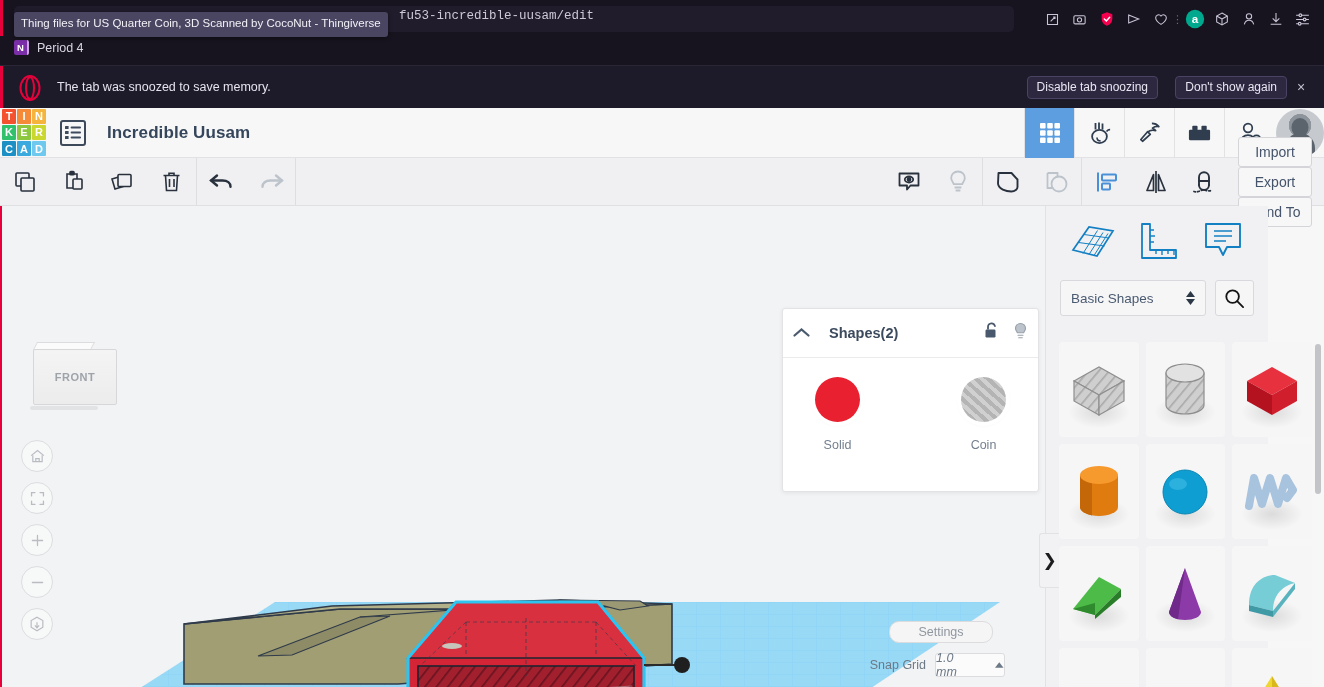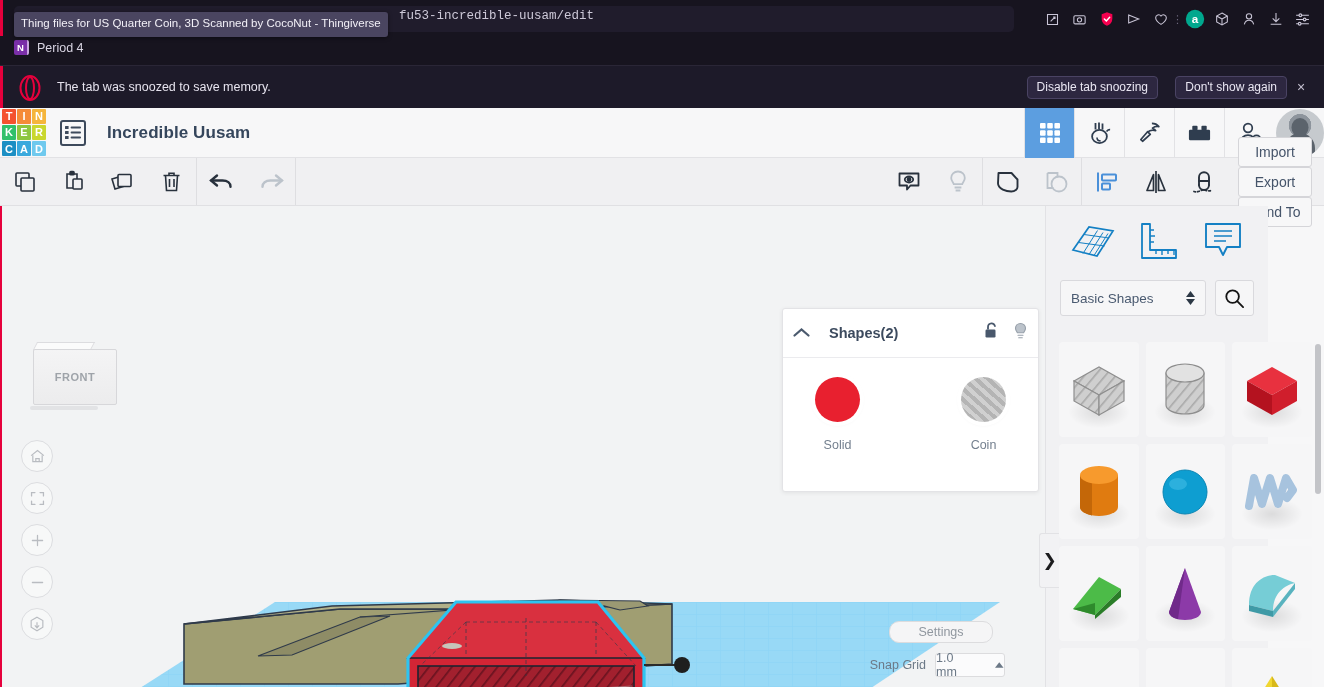--- a/index.html
+++ b/index.html
@@ -201,21 +201,21 @@
   }
   #snap-row {
     position:absolute; right:40px; bottom:10px;
     display:flex; align-items:center; gap:9px;
   }
   #snap-label { font-size:12.5px; color:#6c7987; }
   #snap-select {
     width:70px; height:24px; background:#fbfbfc;
     border:1px solid #dcdcde; border-radius:3px;
     display:flex; align-items:center; justify-content:center; gap:20px;
-    font-size:12.5px; color:#6c7987; cursor:pointer;
+    font-size:12.5px; color:#6c7987; cursor:pointer;font-style:italic;
   }
 
   
   #sidebar-collapse {
     position:absolute; left:1039px; top:425px; width:20px; height:55px;
     background:#f2f2f4; border:1px solid #e2e2e5; border-right:none;
     border-radius:3px 0 0 3px;
     display:flex; align-items:center; justify-content:center;
     color:#1b1b1d; font-size:17px; cursor:pointer; z-index:8;
   }

